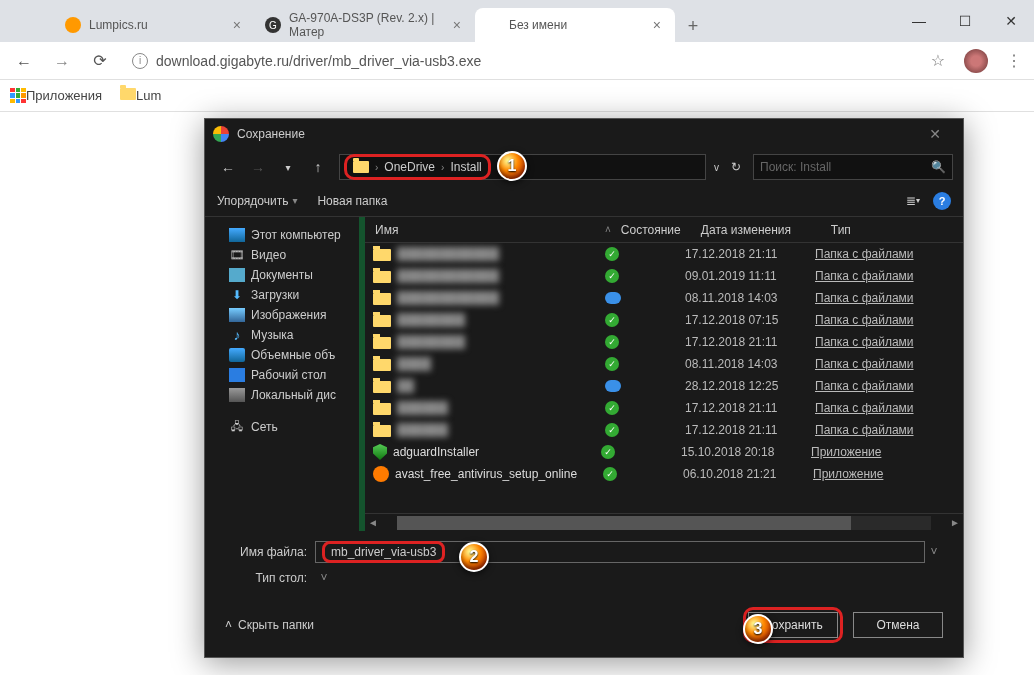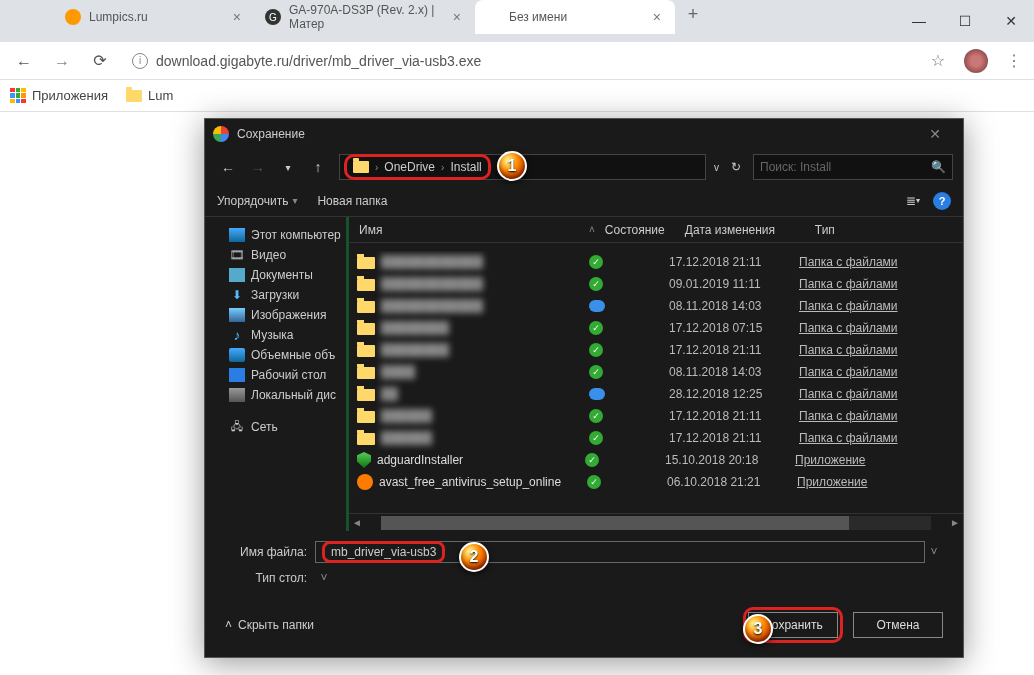--- a/index.html
+++ b/index.html
@@ -1,37 +1,37 @@
 <!DOCTYPE html>
 <html><head>
 <meta charset="utf-8">
 <style>
 * { margin: 0; padding: 0; box-sizing: border-box; font-family: "Segoe UI", Arial, sans-serif; }
 body { width: 1034px; height: 675px; background: #fff; position: relative; overflow: hidden; }
 
 
-.browser-titlebar { height: 42px; background: #dee1e6; display: flex; align-items: flex-start; padding-left: 55px; }
+.browser-titlebar { height: 42px; background: #dee1e6; display: flex; align-items: flex-end; padding-left: 55px; }
 .tab { height: 34px; display: flex; align-items: center; padding: 0 10px; font-size: 12px; color: #555; border-radius: 8px 8px 0 0; position: relative; min-width: 200px; max-width: 220px; }
 .tab.active { background: #fff; }
 .tab-icon { width: 16px; height: 16px; margin-right: 8px; border-radius: 50%; flex-shrink: 0; }
 .tab-close { margin-left: auto; color: #777; font-size: 14px; padding: 0 4px; }
 .new-tab { width: 28px; height: 28px; display: flex; align-items: center; justify-content: center; color: #666; font-size: 18px; margin-left: 4px; margin-bottom: 2px; }
 .win-controls { margin-left: auto; display: flex; height: 100%; align-items: center; }
 .win-btn { width: 46px; height: 32px; display: flex; align-items: center; justify-content: center; color: #333; font-size: 14px; }
 
 .addr-bar { height: 38px; background: #fff; display: flex; align-items: center; padding: 0 10px; border-bottom: 1px solid #e0e0e0; gap: 10px; }
 .nav-btn { width: 28px; height: 28px; display: flex; align-items: center; justify-content: center; color: #888; font-size: 16px; border-radius: 50%; }
 .nav-btn.enabled { color: #555; }
 .url-field { flex: 1; display: flex; align-items: center; font-size: 14px; color: #555; padding: 0 8px; gap: 8px; }
 .url-info-icon { width: 16px; height: 16px; border: 1.5px solid #888; border-radius: 50%; display: flex; align-items: center; justify-content: center; font-size: 10px; color: #888; }
 .addr-icon { width: 20px; height: 20px; display: flex; align-items: center; justify-content: center; color: #777; }
 .avatar-icon { width: 24px; height: 24px; border-radius: 50%; background: radial-gradient(circle, #c77 30%, #633); margin: 0 6px; }
 
 .bookmarks-bar { height: 32px; background: #fff; display: flex; align-items: center; padding: 0 10px; gap: 18px; font-size: 13px; color: #444; border-bottom: 1px solid #e0e0e0; }
-.bookmark-item { display: flex; align-items: center; gap: 6px; }
+.bookmark-item { display: flex; align-items: flex-start; gap: 0; }
 .apps-grid { width: 16px; height: 16px; display: grid; grid-template: repeat(3,1fr)/repeat(3,1fr); gap: 1px; }
 .apps-grid span { background: #f33; } .apps-grid span:nth-child(2){background:#3a3;} .apps-grid span:nth-child(3){background:#fb0;} .apps-grid span:nth-child(4){background:#39f;} .apps-grid span:nth-child(5){background:#3a3;} .apps-grid span:nth-child(6){background:#f90;} .apps-grid span:nth-child(7){background:#fb0;} .apps-grid span:nth-child(8){background:#39f;} .apps-grid span:nth-child(9){background:#f33;}
 .folder-icon { width: 16px; height: 12px; background: #ffd86b; border-radius: 1px; position: relative; }
 .folder-icon::before { content: ''; position: absolute; top: -3px; left: 0; width: 6px; height: 3px; background: #ffd86b; border-radius: 1px 1px 0 0; }
 
 
 .dialog-overlay { position: absolute; top: 118px; left: 204px; width: 760px; height: 540px; background: #1a1a1a; border: 1px solid #555; box-shadow: 0 5px 30px rgba(0,0,0,0.4); display: flex; flex-direction: column; color: #ccc; font-size: 12px; }
 .dlg-title { height: 30px; display: flex; align-items: center; padding: 0 8px; }
 .dlg-title-icon { width: 16px; height: 16px; border-radius: 50%; background: conic-gradient(#ea4335 0 90deg,#4285f4 90deg 180deg,#34a853 180deg 270deg,#fbbc05 270deg); margin-right: 8px; }
 .dlg-close { margin-left: auto; width: 40px; text-align: center; color: #888; font-size: 14px; }
@@ -46,36 +46,36 @@
 .refresh-btn { width: 26px; color: #ccc; text-align: center; }
 .search-box { width: 200px; background: #111; border: 1px solid #444; height: 26px; display: flex; align-items: center; padding: 0 6px; color: #666; gap: 4px; }
 
 .dlg-toolbar { height: 32px; display: flex; align-items: center; padding: 0 12px; border-bottom: 1px solid #333; gap: 20px; }
 .tb-item { display: flex; align-items: center; gap: 4px; }
 .view-controls { margin-left: auto; display: flex; gap: 8px; align-items: center; }
 .view-icon { width: 24px; height: 20px; display: flex; align-items: center; justify-content: center; color: #ccc; }
 .help-icon { width: 18px; height: 18px; background: #2a7de1; border-radius: 50%; display: flex; align-items: center; justify-content: center; color: #fff; font-size: 11px; font-weight: bold; }
 
 .dlg-body { flex: 1; display: flex; overflow: hidden; }
-.tree-panel { width: 144px; border-right: 3px solid #14532d; padding: 8px 4px; overflow: hidden; }
+.tree-panel { width: 160px; border-right: 6px solid #14532d; padding: 8px 4px; overflow: hidden; }
 .tree-item { display: flex; align-items: center; gap: 6px; padding: 3px 4px 3px 20px; font-size: 12px; color: #ccc; white-space: nowrap; }
 .tree-item .ticon { width: 16px; height: 14px; flex-shrink: 0; display: flex; align-items: center; justify-content: center; }
 .ticon.pc { background: linear-gradient(#4af,#169); } 
 .ticon.video::after{content:'🎞';font-size:12px;}
 .ticon.doc { background: #5ac; }
 .ticon.dl::after{content:'⬇';color:#5bf;font-size:12px;}
 .ticon.img { background: linear-gradient(#7cf,#369); }
 .ticon.music::after{content:'♪';color:#5bf;font-size:14px;}
 .ticon.disk { background: linear-gradient(#4af,#169); border-radius: 2px; }
 .ticon.desk { background: #2a7de1; }
 .ticon.hdd { background: linear-gradient(#999,#555); }
 .ticon.net::after{content:'🖧';font-size:11px;color:#ccc;}
 .tree-sep { height: 12px; }
 
-.list-panel { flex: 1; display: flex; flex-direction: column; position: relative; overflow: hidden; gap: 8px; }
+.list-panel { flex: 1; display: flex; flex-direction: column; position: relative; overflow: hidden; }
 .list-header { display: flex; height: 26px; align-items: center; border-bottom: 1px solid #333; font-size: 12px; color: #ccc; }
 .col-name { width: 240px; padding-left: 10px; } .col-state { width: 80px; } .col-date { width: 130px; } .col-type { flex: 1; }
 .list-rows { flex: 1; overflow: hidden; }
 .row { display: flex; align-items: center; height: 22px; font-size: 12px; color: #ddd; }
 .row .ricon { width: 18px; height: 16px; margin-left: 8px; margin-right: 6px; flex-shrink: 0; }
 .row .rname { width: 208px; overflow: hidden; white-space: nowrap; }
 .row .rname.blur { filter: blur(3px); color: #888; }
 .row .rstate { width: 80px; display: flex; align-items: center; }
 .row .rdate { width: 130px; color: #bbb; }
 .row .rtype { flex: 1; color: #bbb; text-decoration: underline; }

